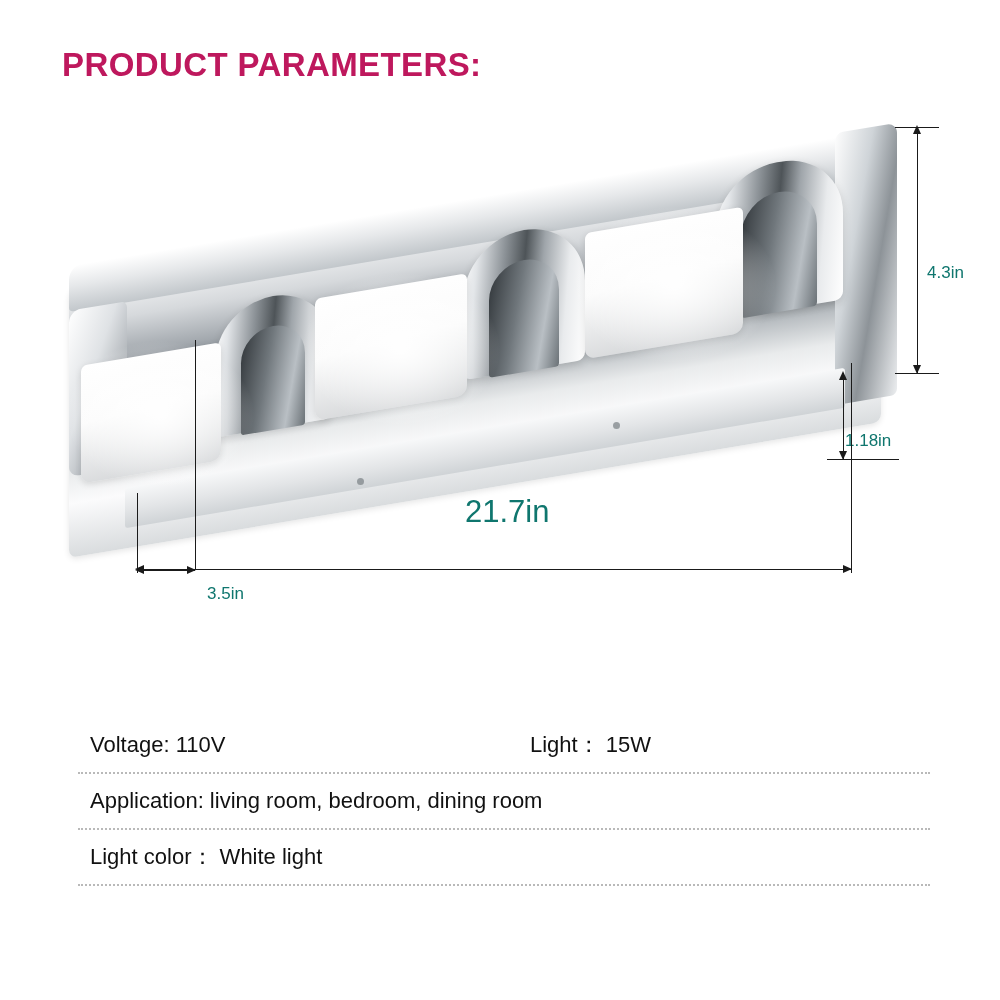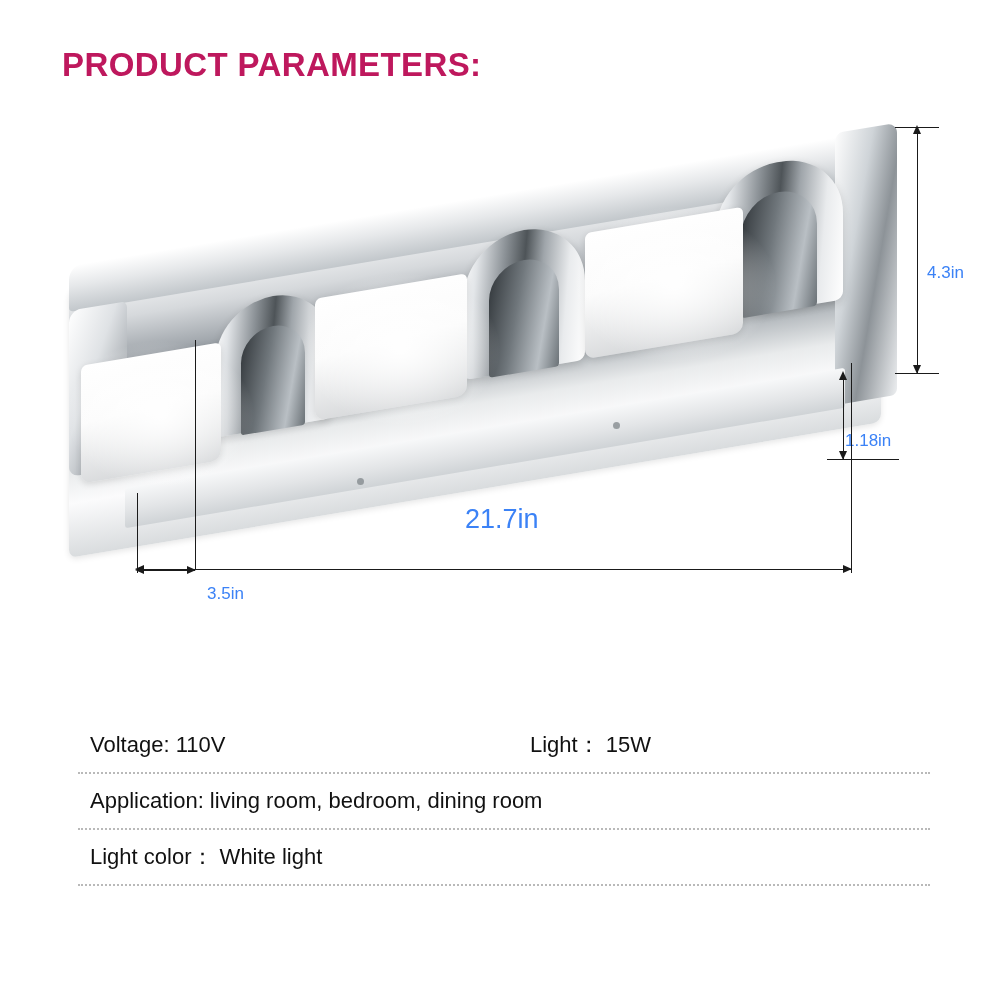--- a/index.html
+++ b/index.html
@@ -199,26 +199,25 @@
   }
   .arrow-d {
     border-left: 4px solid transparent;
     border-right: 4px solid transparent;
     border-top: 9px solid #1a1a1a;
   }
 
   .dim-label {
     position: absolute;
     font-size: 17px;
-    color: #3b82f6;
+    color: #0f766e;
     white-space: nowrap;
   }
   .dim-label.big {
-    font-size: 27px;
-    margin-top: 10px;
+    font-size: 31px;
   }
 
   
   .specs {
     position: absolute;
     left: 78px;
     top: 718px;
     width: 852px;
   }
   .spec-row {

